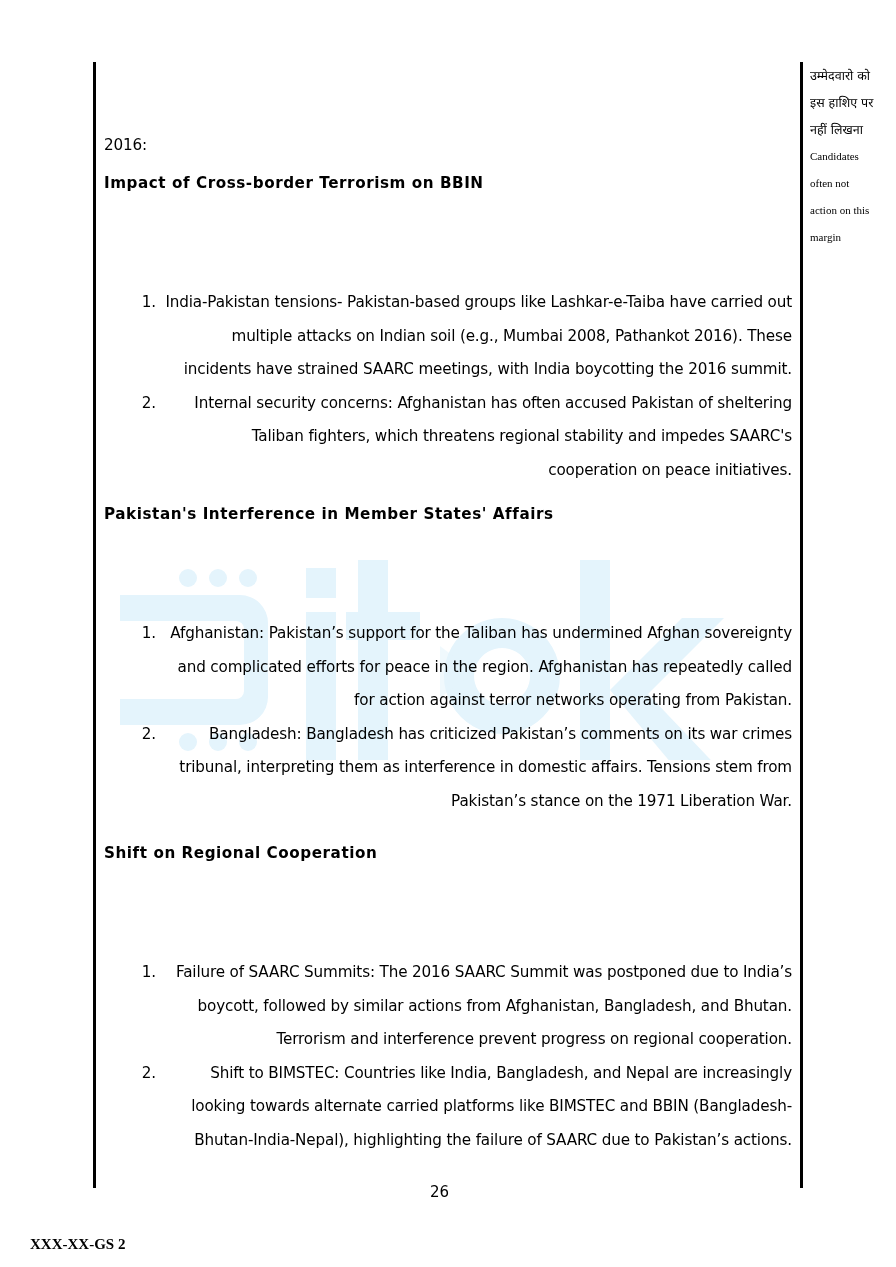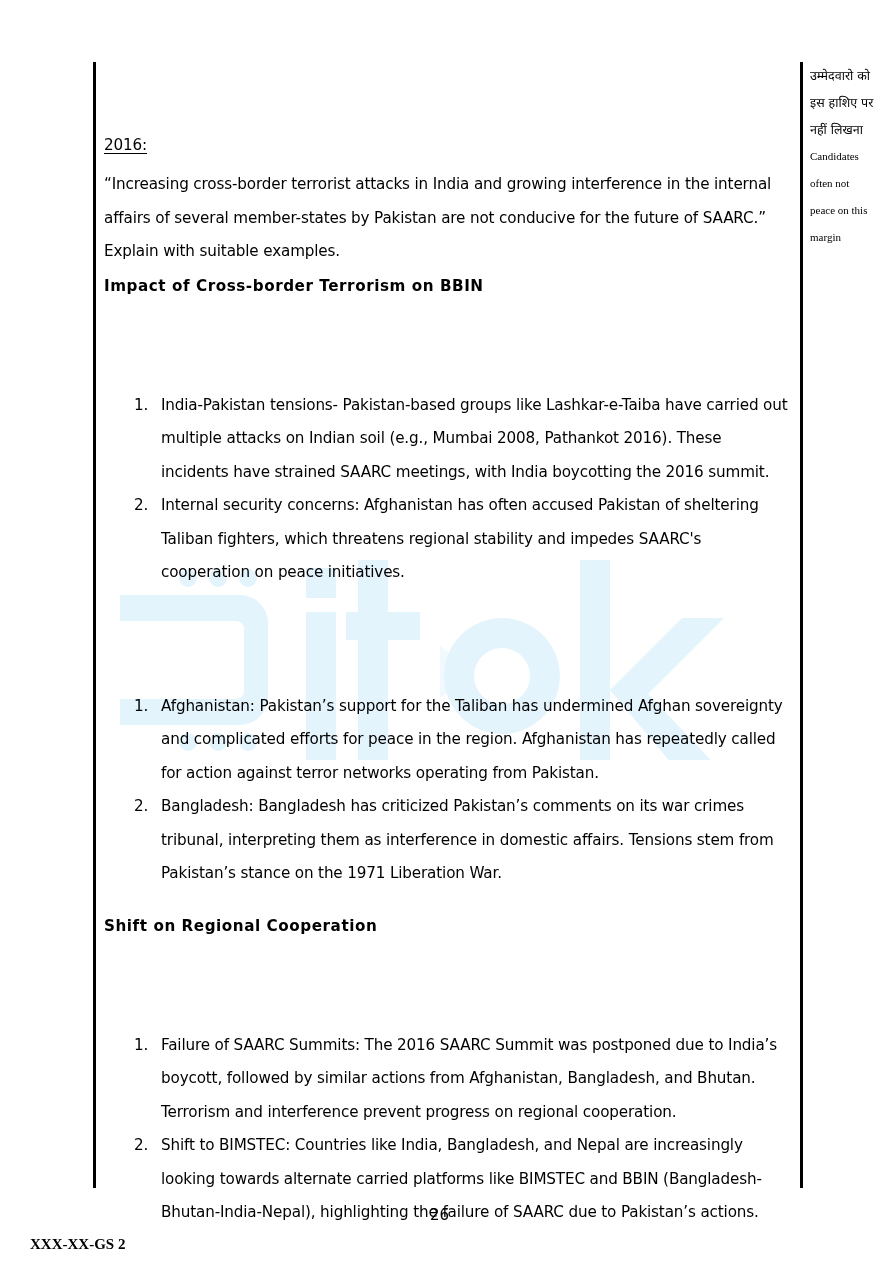--- a/index.html
+++ b/index.html
@@ -54,21 +54,20 @@
     font-family: "DejaVu Sans", sans-serif;
     color: #000000;
     font-size: 15.2px;
     line-height: 33.5px;
     letter-spacing: -0.15px;
   }
 
   .year-label {
     font-size: 15.2px;
     line-height: 30px;
-    text-decoration: underline;
     text-underline-offset: 3px;
     margin-bottom: 8px;
   }
 
   .quote-block { margin-bottom: 2px; }
   .quote-block p { margin: 0; }
 
   .section-heading {
     font-weight: bold;
     font-size: 15.2px;
@@ -82,20 +81,21 @@
     counter-reset: item;
     margin: 0;
     padding: 0;
   }
   ol.list > li {
     counter-increment: item;
     position: relative;
     padding-left: 57px;
     margin: 0;
     line-height: 33.5px;
+    text-align: right;
   }
   ol.list > li::before {
     content: counter(item) ".";
     position: absolute;
     left: 30px;
     top: 0;
     width: 22px;
   }
 
   
@@ -139,21 +139,20 @@
     z-index: 2;
   }
   .footer-page {
     position: absolute;
     left: 430px;
     top: 1183px;
     font-family: "DejaVu Sans", sans-serif;
     font-size: 15px;
     color: #000;
     z-index: 2;
-    margin-top: 23px;
   }
 </style>
 </head>
 <body>
 
 <div class="page">
 
   <div class="rule rule-left"></div>
   <div class="rule rule-right"></div>
 
@@ -182,35 +181,31 @@
 
         <path d="M330,86 l34,26 -34,26 z" opacity="0.55"></path>
       </g>
     </svg>
   </div>
 
   <div class="content hand">
 
     <div class="year-label">2016:</div>
 
-    <div class="quote-block">
-      <p>“Increasing cross-border terrorist attacks in India and growing interference in the internal</p>
-      <p>affairs of several member-states by Pakistan are not conducive for the future of SAARC.”</p>
-      <p>Explain with suitable examples.</p>
-    </div>
 
     <div class="section-heading">Impact of Cross-border Terrorism on BBIN</div>
     <div class="gap-lg"></div>
     <ol class="list">
       <li>India-Pakistan tensions- Pakistan-based groups like Lashkar-e-Taiba have carried out multiple attacks on Indian soil (e.g., Mumbai 2008, Pathankot 2016). These incidents have strained SAARC meetings, with India boycotting the 2016 summit.</li>
       <li>Internal security concerns: Afghanistan has often accused Pakistan of sheltering Taliban fighters, which threatens regional stability and impedes SAARC's cooperation on peace initiatives.</li>
     </ol>
 
     <div class="gap-xs"></div>
 
+    <div class="section-heading">Pakistan's Interference in Member States' Affairs</div>
     <div class="gap-md"></div>
     <ol class="list">
       <li>Afghanistan: Pakistan’s support for the Taliban has undermined Afghan sovereignty and complicated efforts for peace in the region. Afghanistan has repeatedly called for action against terror networks operating from Pakistan.</li>
       <li>Bangladesh: Bangladesh has criticized Pakistan’s comments on its war crimes tribunal, interpreting them as interference in domestic affairs. Tensions stem from Pakistan’s stance on the 1971 Liberation War.</li>
     </ol>
 
     <div class="gap-sm"></div>
 
     <div class="section-heading">Shift on Regional Cooperation</div>
     <div class="gap-lg"></div>
@@ -220,20 +215,20 @@
     </ol>
 
   </div>
 
   <div class="margin-note">
     <div class="hi">उम्मेदवारो को</div>
     <div class="hi">इस हाशिए पर</div>
     <div class="hi">नहीं लिखना</div>
     <div class="en">Candidates</div>
     <div class="en">often not</div>
-    <div class="en">peace on this</div>
+    <div class="en">action on this</div>
     <div class="en">margin</div>
   </div>
 
   <div class="footer-code">XXX-XX-GS 2</div>
   <div class="footer-page">26</div>
 
 </div>
 
 </body></html>

